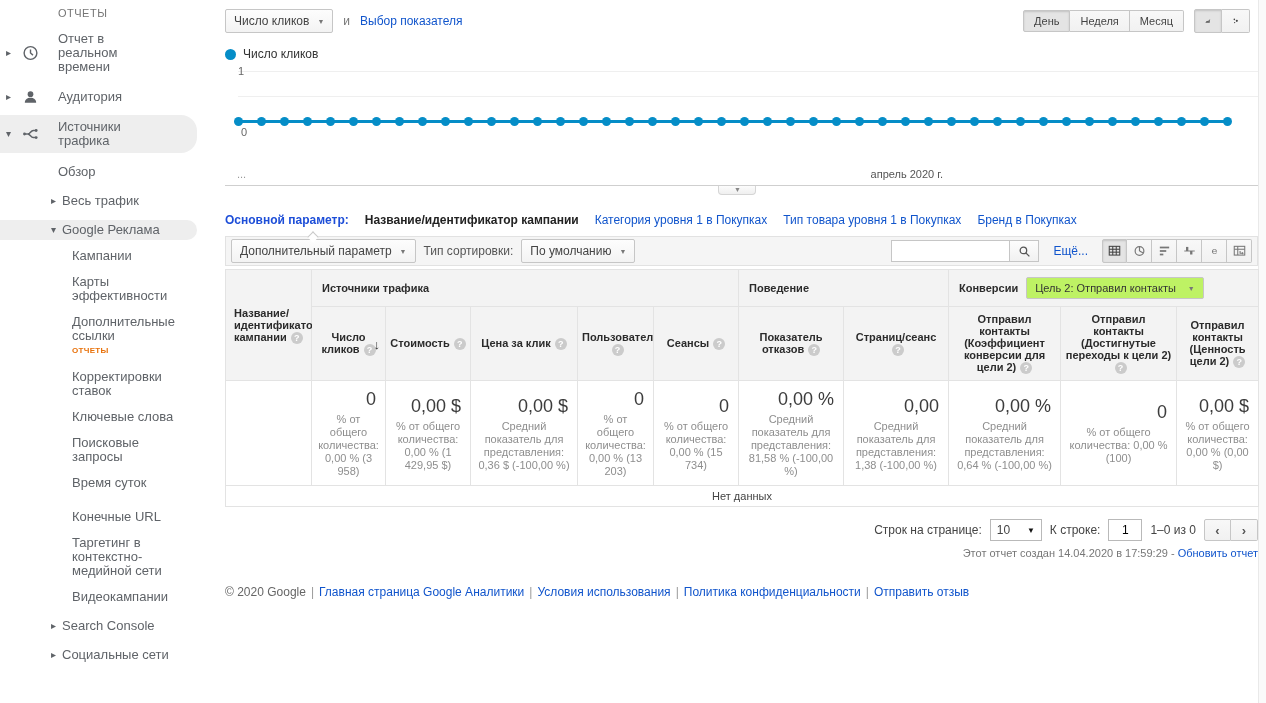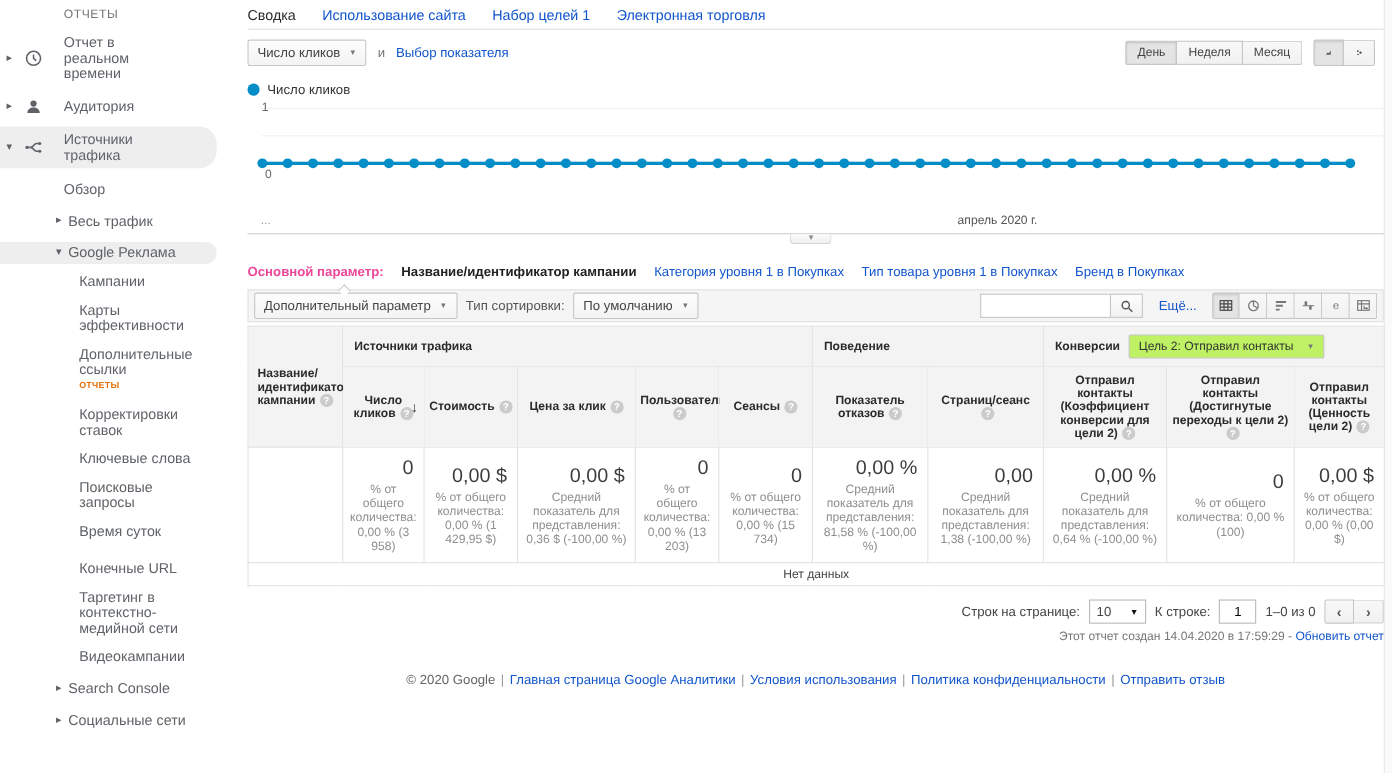--- a/index.html
+++ b/index.html
@@ -56,21 +56,21 @@
   .chart{position:relative;height:121px;margin-top:4px;border-bottom:1px solid #cfcfcf}
   .gline{position:absolute;left:13px;right:0;border-top:1px solid #efefef}
   .ytick{position:absolute;font-size:11px;color:#666}
   .dline{position:absolute;left:13px;right:31px;top:55px;height:3px;background:#058dc7}
   .dots{position:absolute;left:13px;right:31px;top:0;height:100%}
   .dot{position:absolute;width:9px;height:9px;border-radius:50%;background:#058dc7;top:52px;margin-left:-4px}
   .xlab{position:absolute;font-size:11px;color:#555}
   .collapse-tab{position:absolute;top:121px;left:49.6%;transform:translateX(-50%);width:38px;height:9px;border:1px solid #d5d5d5;border-top:none;border-radius:0 0 4px 4px;background:linear-gradient(#fcfcfc,#efefef);font-size:7px;color:#888;line-height:7px;text-align:center;cursor:pointer}
 
   .dimrow{position:relative;margin-top:27px;font-size:12px;display:flex;gap:16px;align-items:center}
-  .dimrow .dlabel{font-weight:bold;color:#ec4899}
+  .dimrow .dlabel{font-weight:bold;color:#1d4ed8}
   .dim-active{font-weight:bold;color:#222;position:relative}
   .dim-caret{position:absolute;left:84px;top:20px;width:8px;height:8px;background:#fff;border-left:1px solid #c9c9c9;border-top:1px solid #c9c9c9;transform:rotate(45deg)}
 
   .toolbar{margin-top:9px;height:30px;background:#f5f5f5;border:1px solid #e2e2e2;display:flex;align-items:center;gap:8px;padding:0 5px}
   .toolbar .tlabel{font-size:12px;color:#555}
   .searchwrap{margin-left:auto;display:flex;align-items:center}
   .searchwrap input{width:118px;height:22px;border:1px solid #c6c6c6;border-right:none;padding:0 6px;font-family:inherit;font-size:12px;outline:none}
   .searchbtn{width:30px;height:22px;border:1px solid #c6c6c6;background:linear-gradient(#fdfdfd,#f1f1f1);display:inline-flex;align-items:center;justify-content:center;color:#555;cursor:pointer}
   .searchbtn svg{width:13px;height:13px}
   .more{font-size:12px;margin:0 6px}
@@ -92,21 +92,21 @@
   td.std .val{font-size:18px;color:#3c3c3c;padding-right:3px}
   td.std .note{font-size:11px;color:#8e8e8e;text-align:center;margin-top:3px;line-height:13px}
   td.emptytd{background:#fff;text-align:center;padding:4px;color:#444;border-top:1px solid #d5d5d5}
 
   .pagrow{display:flex;align-items:center;justify-content:flex-end;gap:8px;margin-top:12px;font-size:12px;color:#444;width:1033px}
   .selbox{display:inline-flex;align-items:center;justify-content:space-between;width:52px;border:1px solid #b9b9b9;background:#fff;padding:3px 6px;cursor:pointer}
   .selbox .caret{color:#111;font-size:8px}
   .goto{width:34px;height:22px;border:1px solid #b9b9b9;text-align:center;font-family:inherit;font-size:12px}
   .pager button{width:27px;height:22px;font-size:13px;line-height:1;color:#555;font-weight:bold;padding:0}
   .note{width:1033px;text-align:right;margin-top:6px;font-size:11px;color:#777}
-  .footer{width:1033px;text-align:center;margin-top:26px;font-size:12px;color:#666}
+  .footer{width:1033px;margin-top:26px;font-size:12px;color:#666}
   .footer .sep{color:#999;margin:0 5px}
 </style>
 </head>
 <body>
 
 <div class="app">
 
   <div class="sidebar">
     <div class="sec-label">ОТЧЕТЫ</div>
     <div>
@@ -148,26 +148,20 @@
         <div class="s-item lvl3"><span class="lbl">Таргетинг в контекстно-медийной сети</span></div>
         <div class="s-item lvl3"><span class="lbl">Видеокампании</span></div>
         <div class="s-item lvl2"><span class="arr">▸</span><span class="lbl">Search Console</span></div>
         <div class="s-item lvl2"><span class="arr">▸</span><span class="lbl">Социальные сети</span></div>
       </div>
 
   </div>
 
   <div class="main">
 
-    <div class="tabbar">
-        <span class="tab active">Сводка</span>
-        <span class="tab">Использование сайта</span>
-        <span class="tab">Набор целей 1</span>
-        <span class="tab">Электронная торговля</span>
-      </div>
 
     <div class="controls">
       <span class="dd-btn">
         <span>Число кликов</span>
         <span class="caret">▼</span>
       </span>
       <span class="conj">и</span>
       <a class="link" style="font-size:12px">Выбор показателя</a>
       <span class="right-controls">
         <span class="btn-group">

